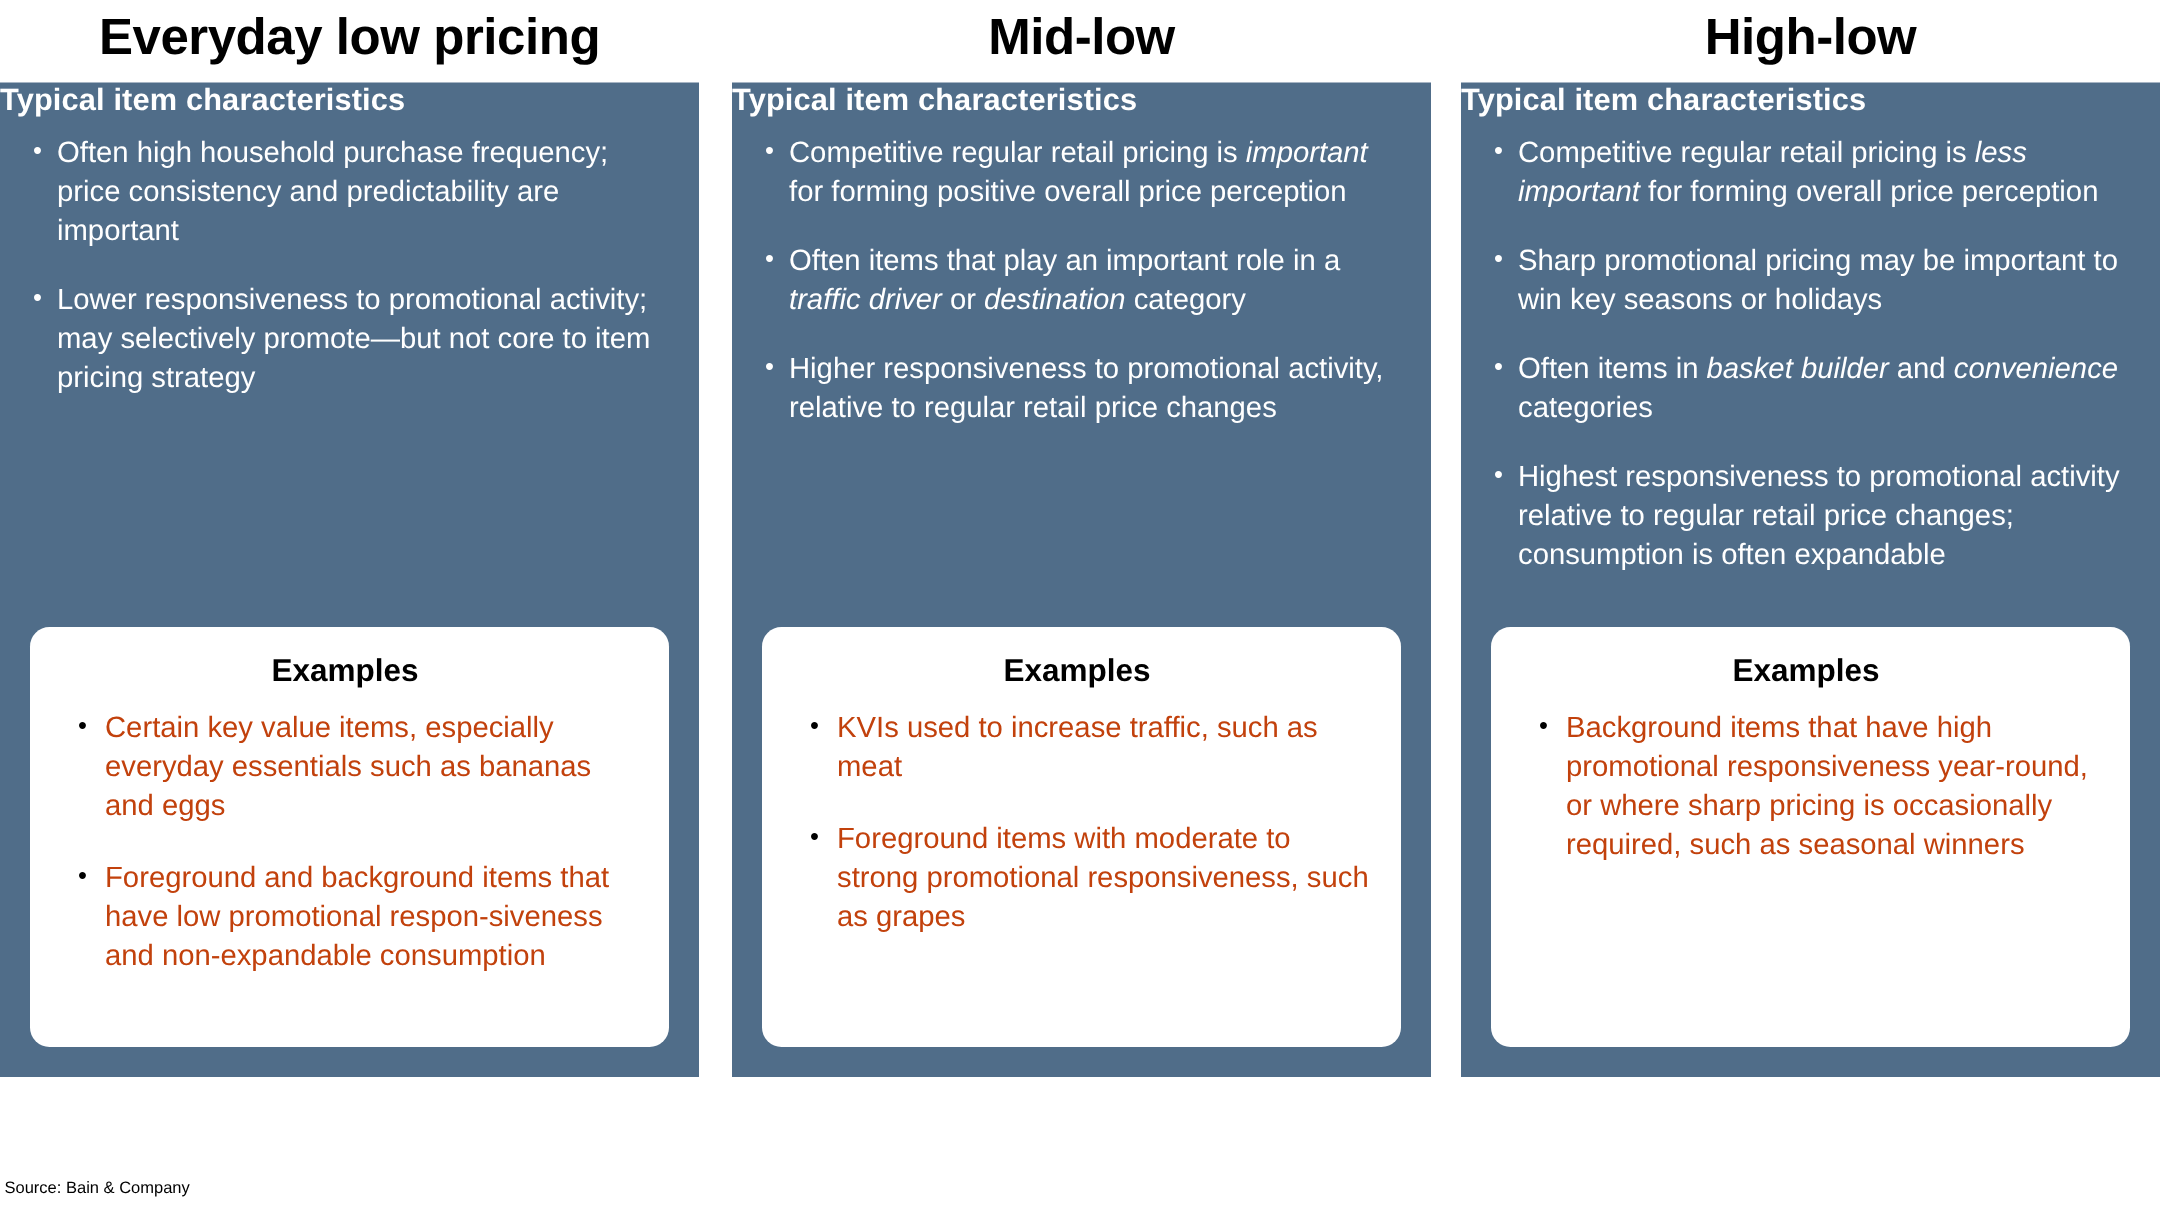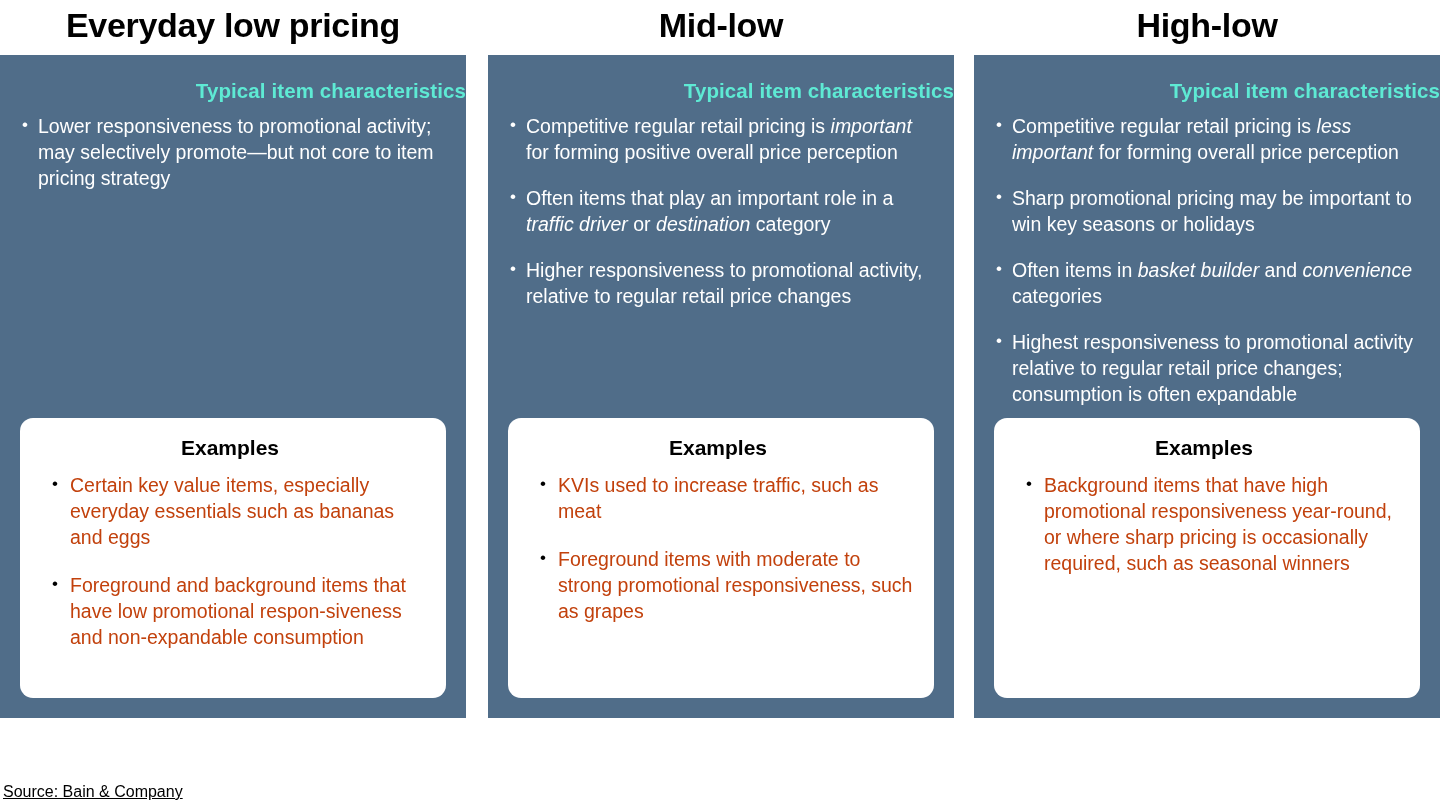--- a/index.html
+++ b/index.html
@@ -53,25 +53,24 @@
   .panel {
     flex: 1 1 auto;
     background: #506d89;
     padding: 0;
     display: flex;
     flex-direction: column;
     position: relative;
   }
 
   .panel-heading {
-    text-align: right;
-    color: #5eead4;
+    text-align: left;
+    color: #ffffff;
     font-size: 20.5px;
     font-weight: bold;
-    padding-top: 24px;
     padding-bottom: 10px;
     letter-spacing: 0.1px;
   }
 
   .char-list {
     padding: 0 18px 0 14px;
     flex: 0 0 auto;
   }
 
   ul.bullets {
@@ -138,41 +137,41 @@
     top: -1px;
     font-size: 17px;
     line-height: 26px;
     color: #000000;
   }
 
   .source {
     position: absolute;
     left: 3px;
     top: 782px;
-    font-size: 16px;
+    font-size: 11px;
     color: #000000;
     line-height: 20px;
-    text-decoration: underline;
   }
 
   em { font-style: italic; }
 </style>
 </head>
 <body>
 
 <div id="slide">
 
   <div class="columns">
 
     <div class="column col-1">
       <div class="col-title">Everyday low pricing</div>
       <div class="panel">
         <div class="panel-heading">Typical item characteristics</div>
         <div class="char-list">
           <ul class="bullets">
+            <li>Often high household purchase frequency; price consistency and predictability are important</li>
             <li>Lower responsiveness to promotional activity; may selectively promote—but not core to item pricing strategy</li>
           </ul>
         </div>
         <div class="examples-wrap">
           <div class="examples-card">
             <div class="examples-title">Examples</div>
             <ul class="ex-bullets">
               <li>Certain key value items, especially everyday essentials such as bananas and eggs</li>
               <li>Foreground and background items that have low promotional respon-siveness and non-expandable consumption</li>
             </ul>

